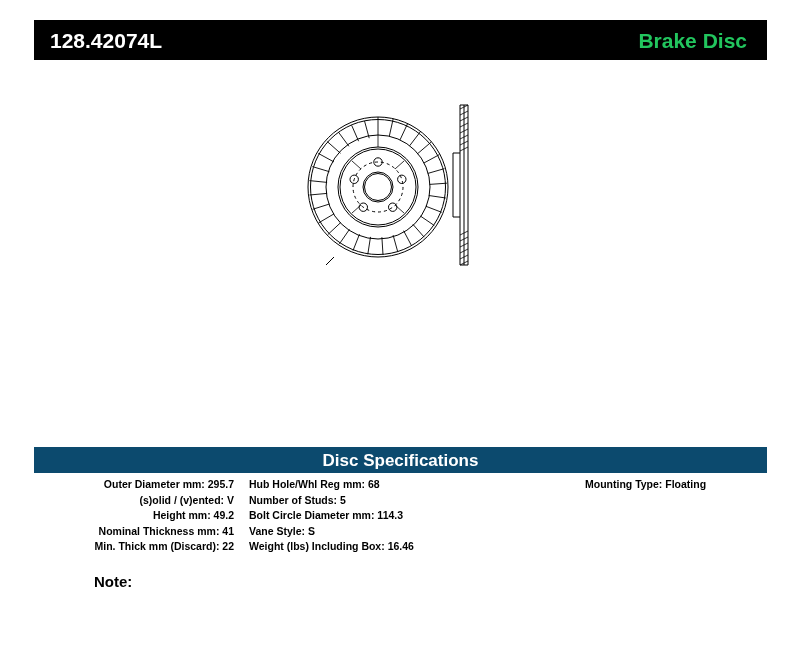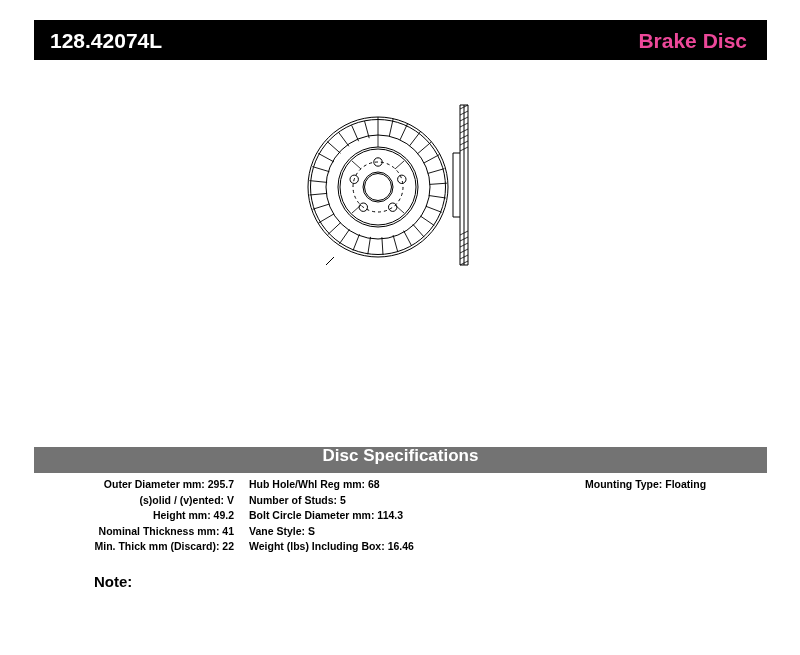--- a/index.html
+++ b/index.html
@@ -40,21 +40,21 @@
   }
   .part-number {
     color: #ffffff;
     font-size: 21px;
     font-weight: bold;
     letter-spacing: 0px;
     line-height: 1;
     padding-left: 8px;
   }
   .product-type {
-    color: #ec4899;
+    color: #22c55e;
     font-size: 21px;
     font-weight: bold;
     line-height: 1;
     padding-right: 4px;
   }
 
   
   .drawing {
     position: absolute;
     left: 290px;
@@ -63,23 +63,23 @@
     height: 190px;
   }
 
   
   .spec-bar {
     position: absolute;
     left: 34px;
     top: 447px;
     width: 733px;
     height: 26px;
-    background: #737373;
+    background: #0c4a6e;
     display: flex;
-    align-items: flex-start;
+    align-items: center;
     justify-content: center;
   }
   .spec-bar-title {
     color: #ffffff;
     font-size: 17px;
     font-weight: bold;
     line-height: 1;
   }
 
   

